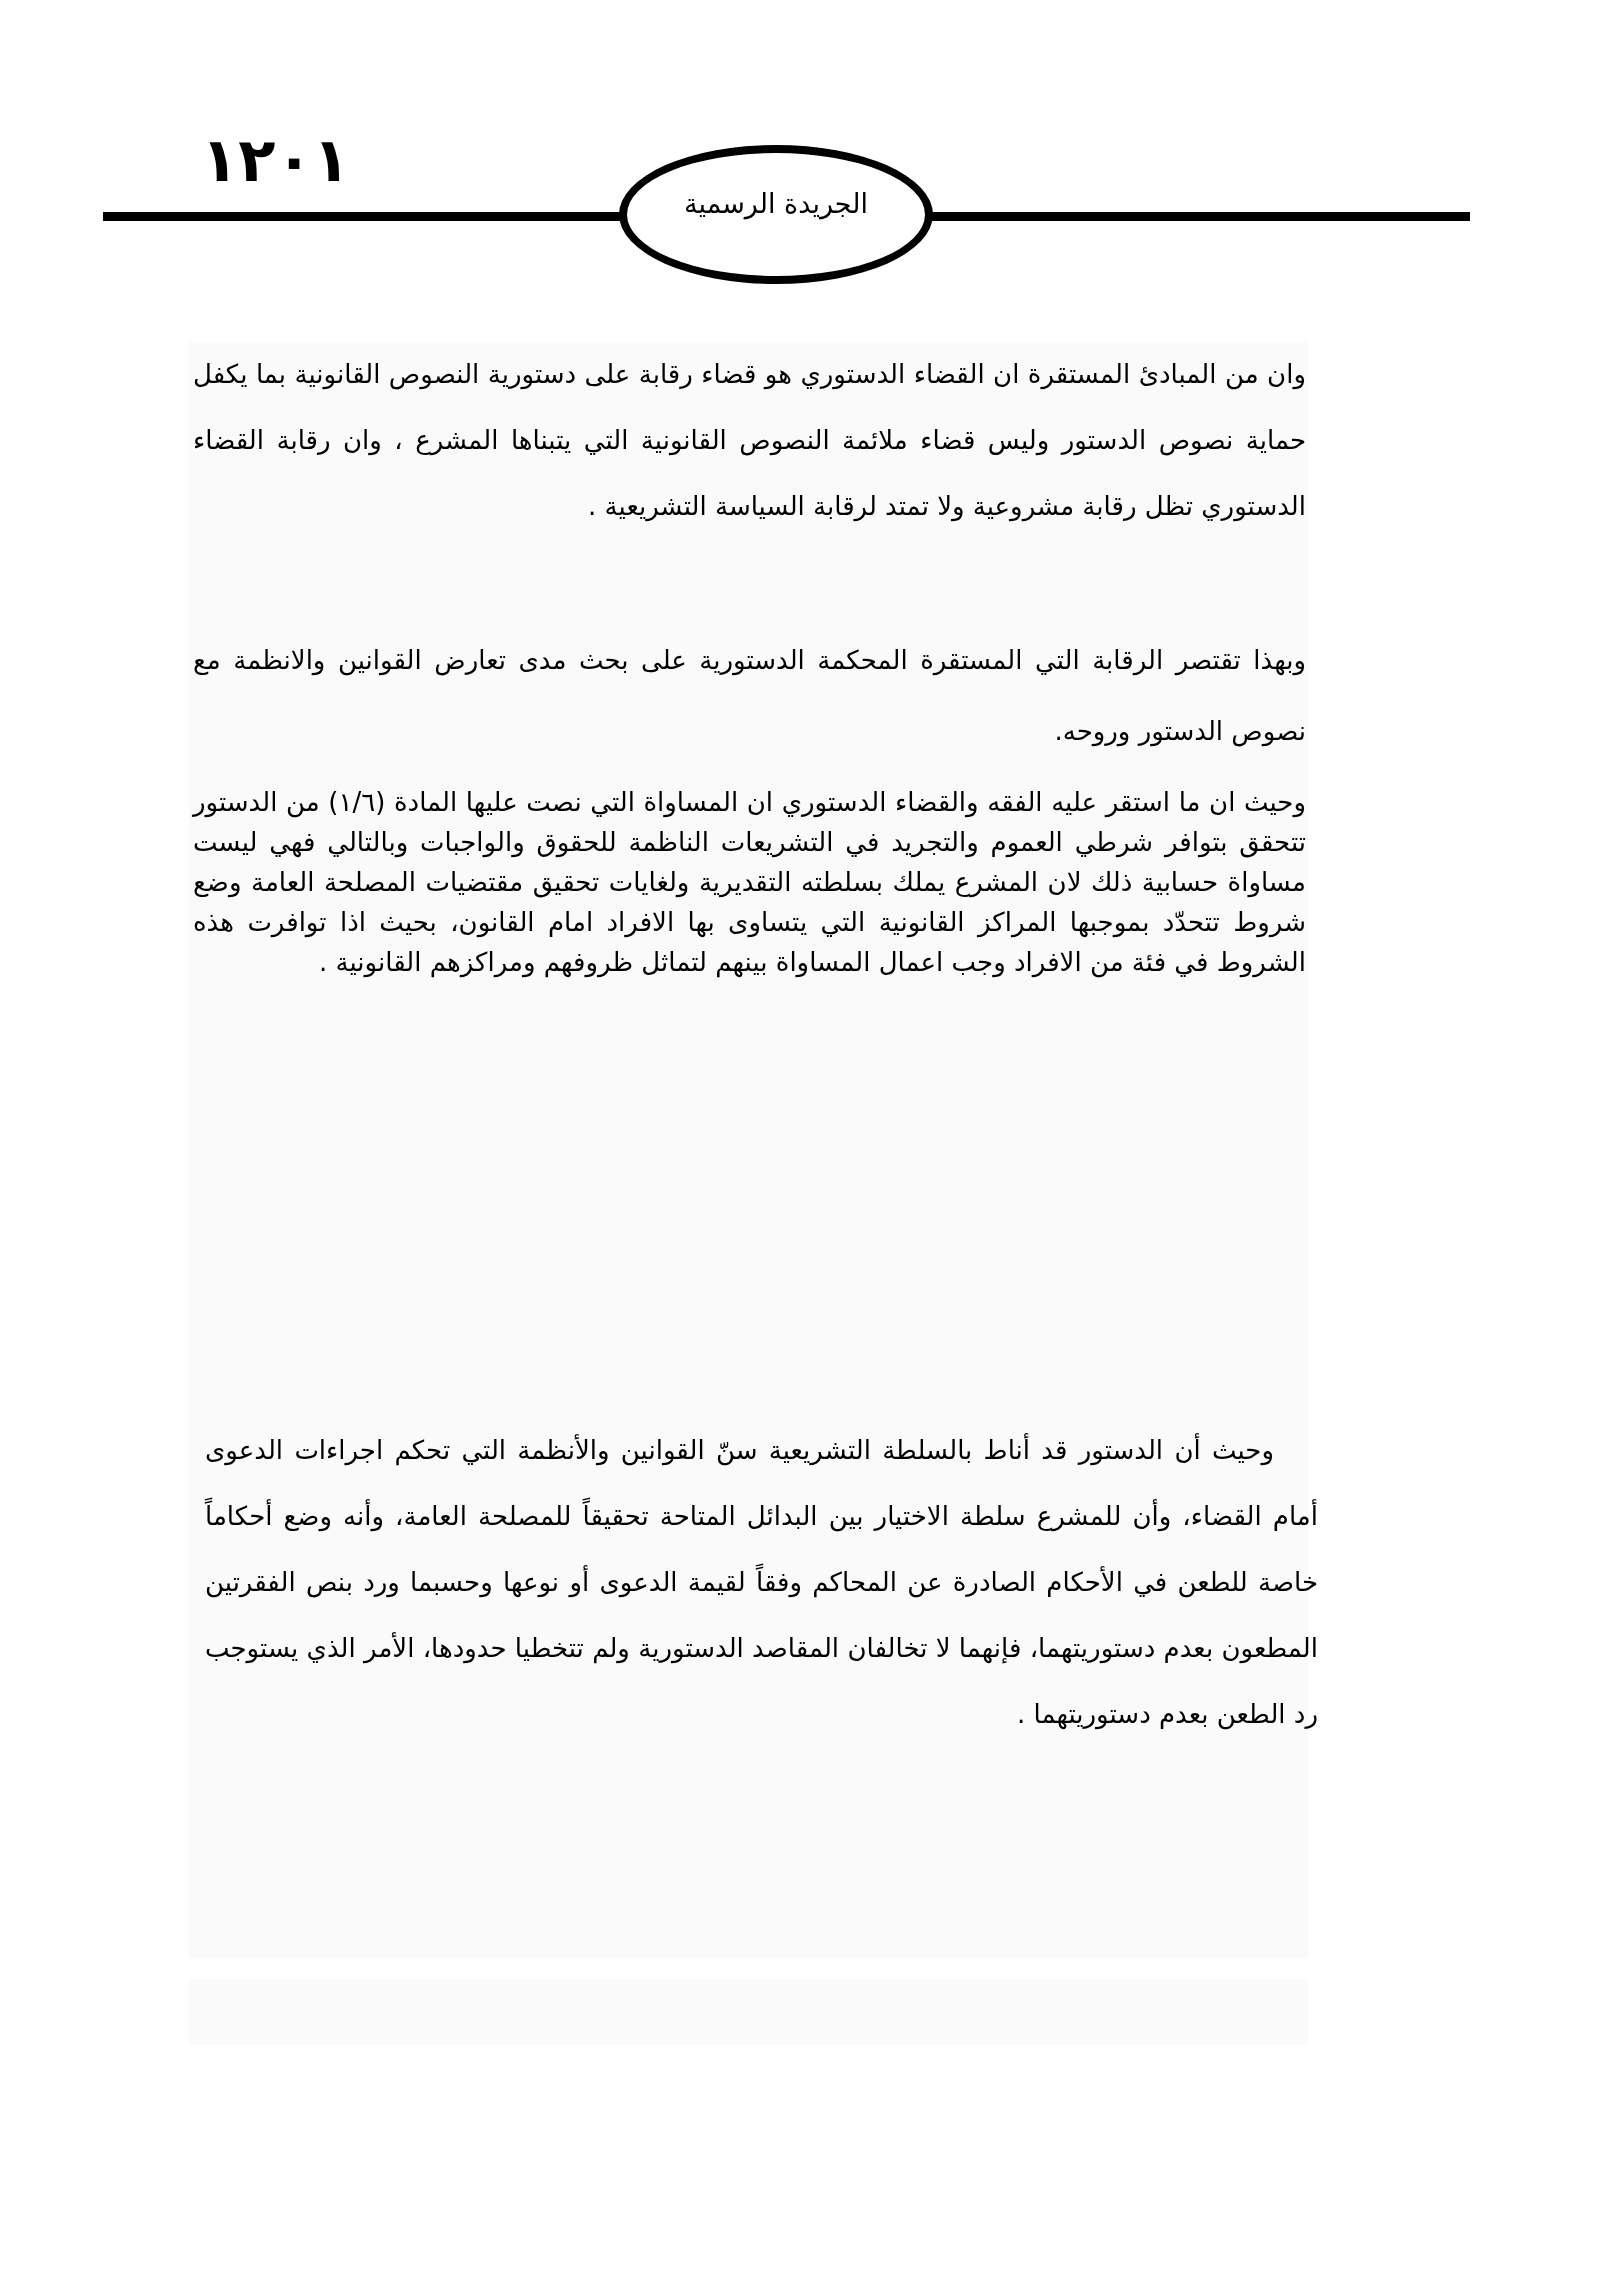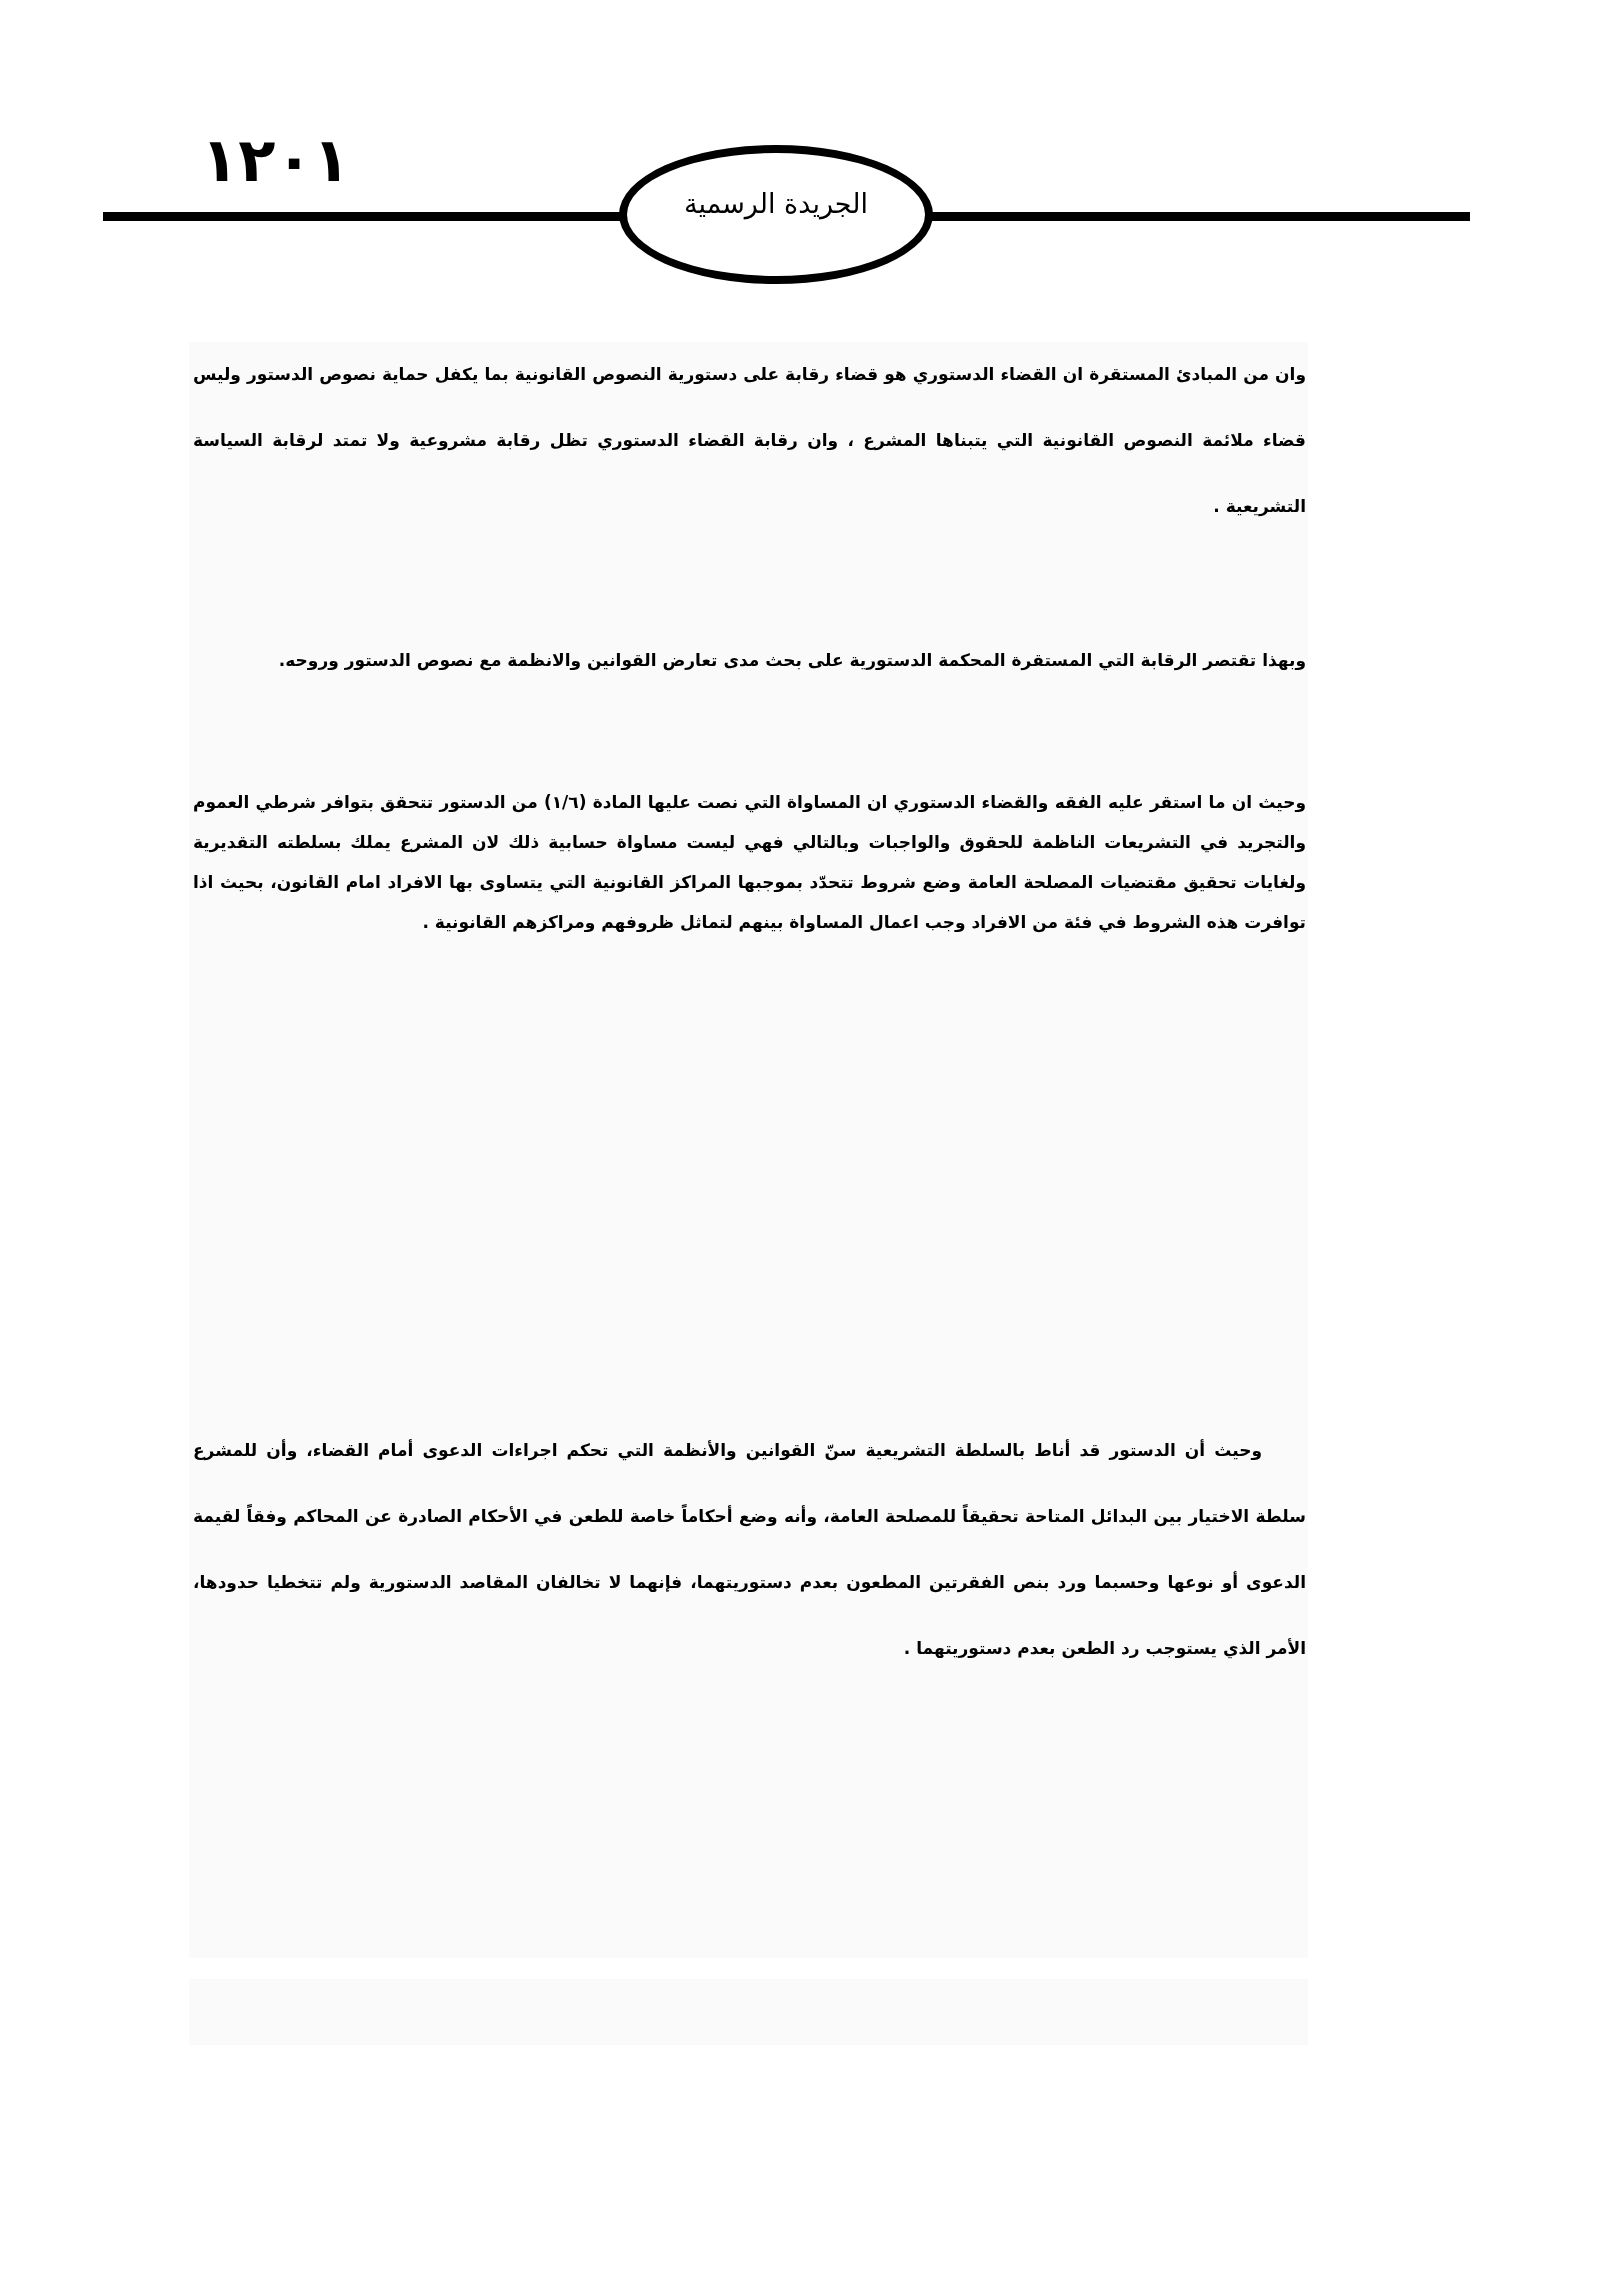--- a/index.html
+++ b/index.html
@@ -75,33 +75,33 @@
       background: #fafafa;
     }
     .article {
       position: absolute;
       left: 193px;
       width: 1113px;
       direction: rtl;
       text-align: justify;
       text-align-last: right;
       font-family: "DejaVu Sans", sans-serif;
-      font-weight: bold;
-      font-size: 17px;
+      font-weight: normal;
+      font-size: 26px;
       margin: 0;
     }
     .article p {
       margin: 0;
       text-align: justify;
       text-align-last: right;
     }
     .para-1 { top: 341px; line-height: 66px; }
     .para-2 { top: 625px; line-height: 71px; }
     .para-3 { top: 782px; line-height: 40px; }
-    .para-4 { top: 1417px; line-height: 66px; text-indent: 44px; }
+    .para-4 { top: 1417px; line-height: 66px; text-indent: 44px; margin-left: 12px; }
   </style>
 </head>
 <body>
 
 <div class="page-number">١٢٠١</div>
 
 <div class="header-rule left"></div>
 <div class="header-rule right"></div>
 
 <div class="masthead-oval">

